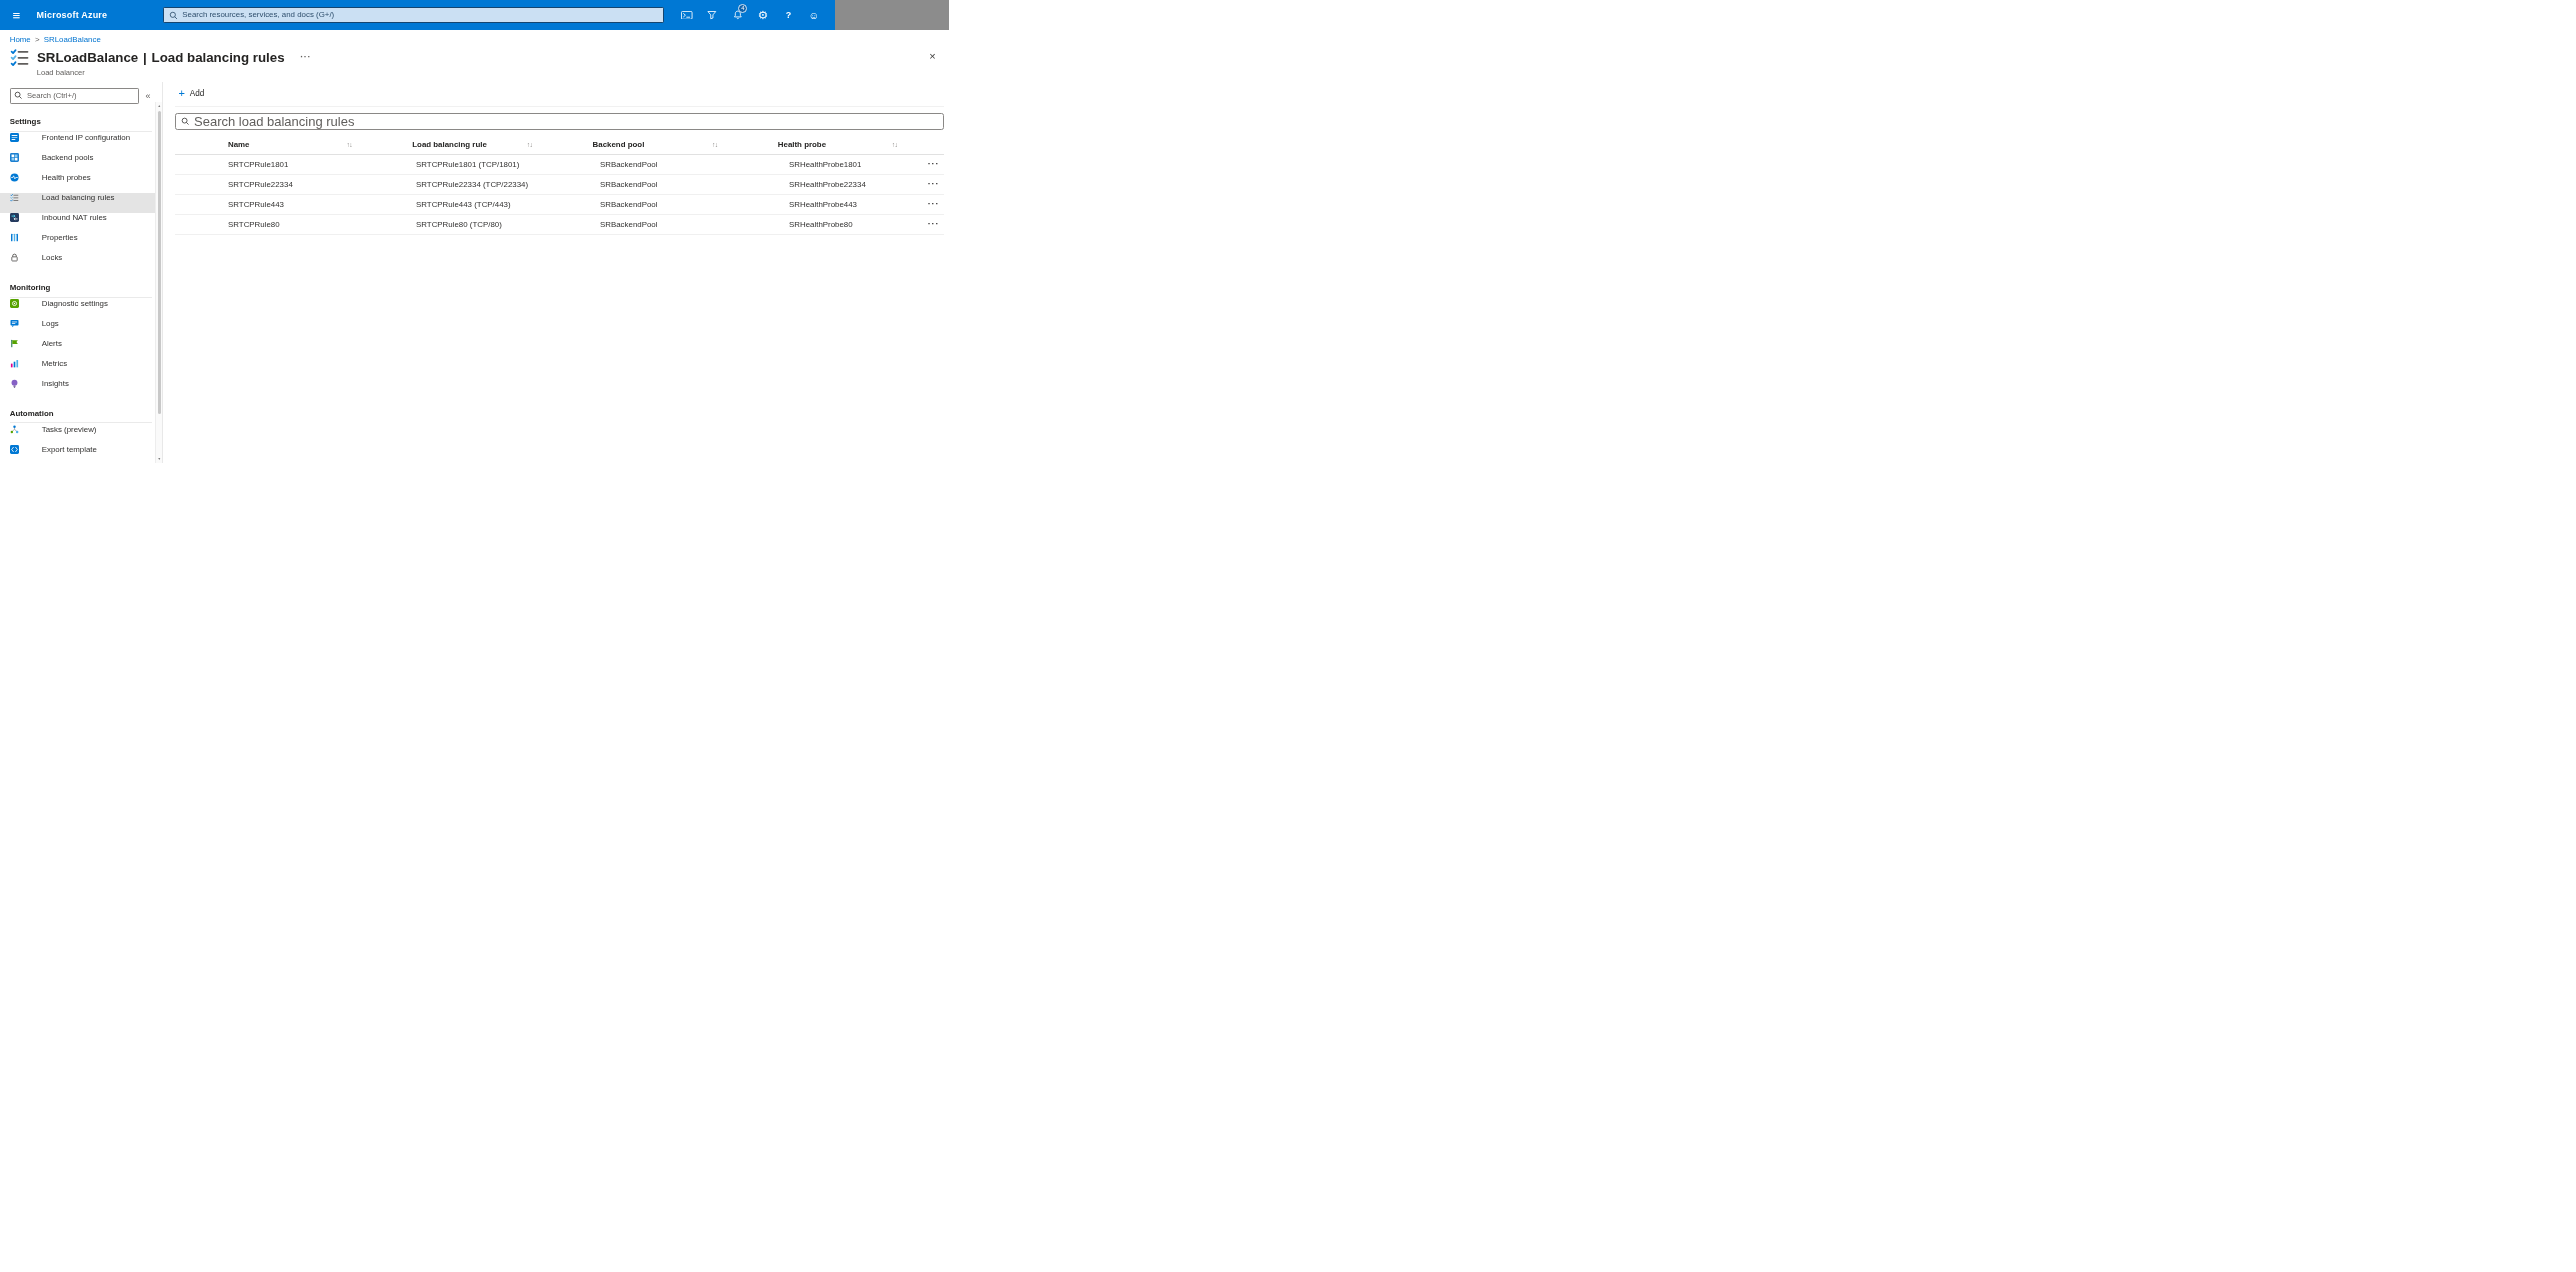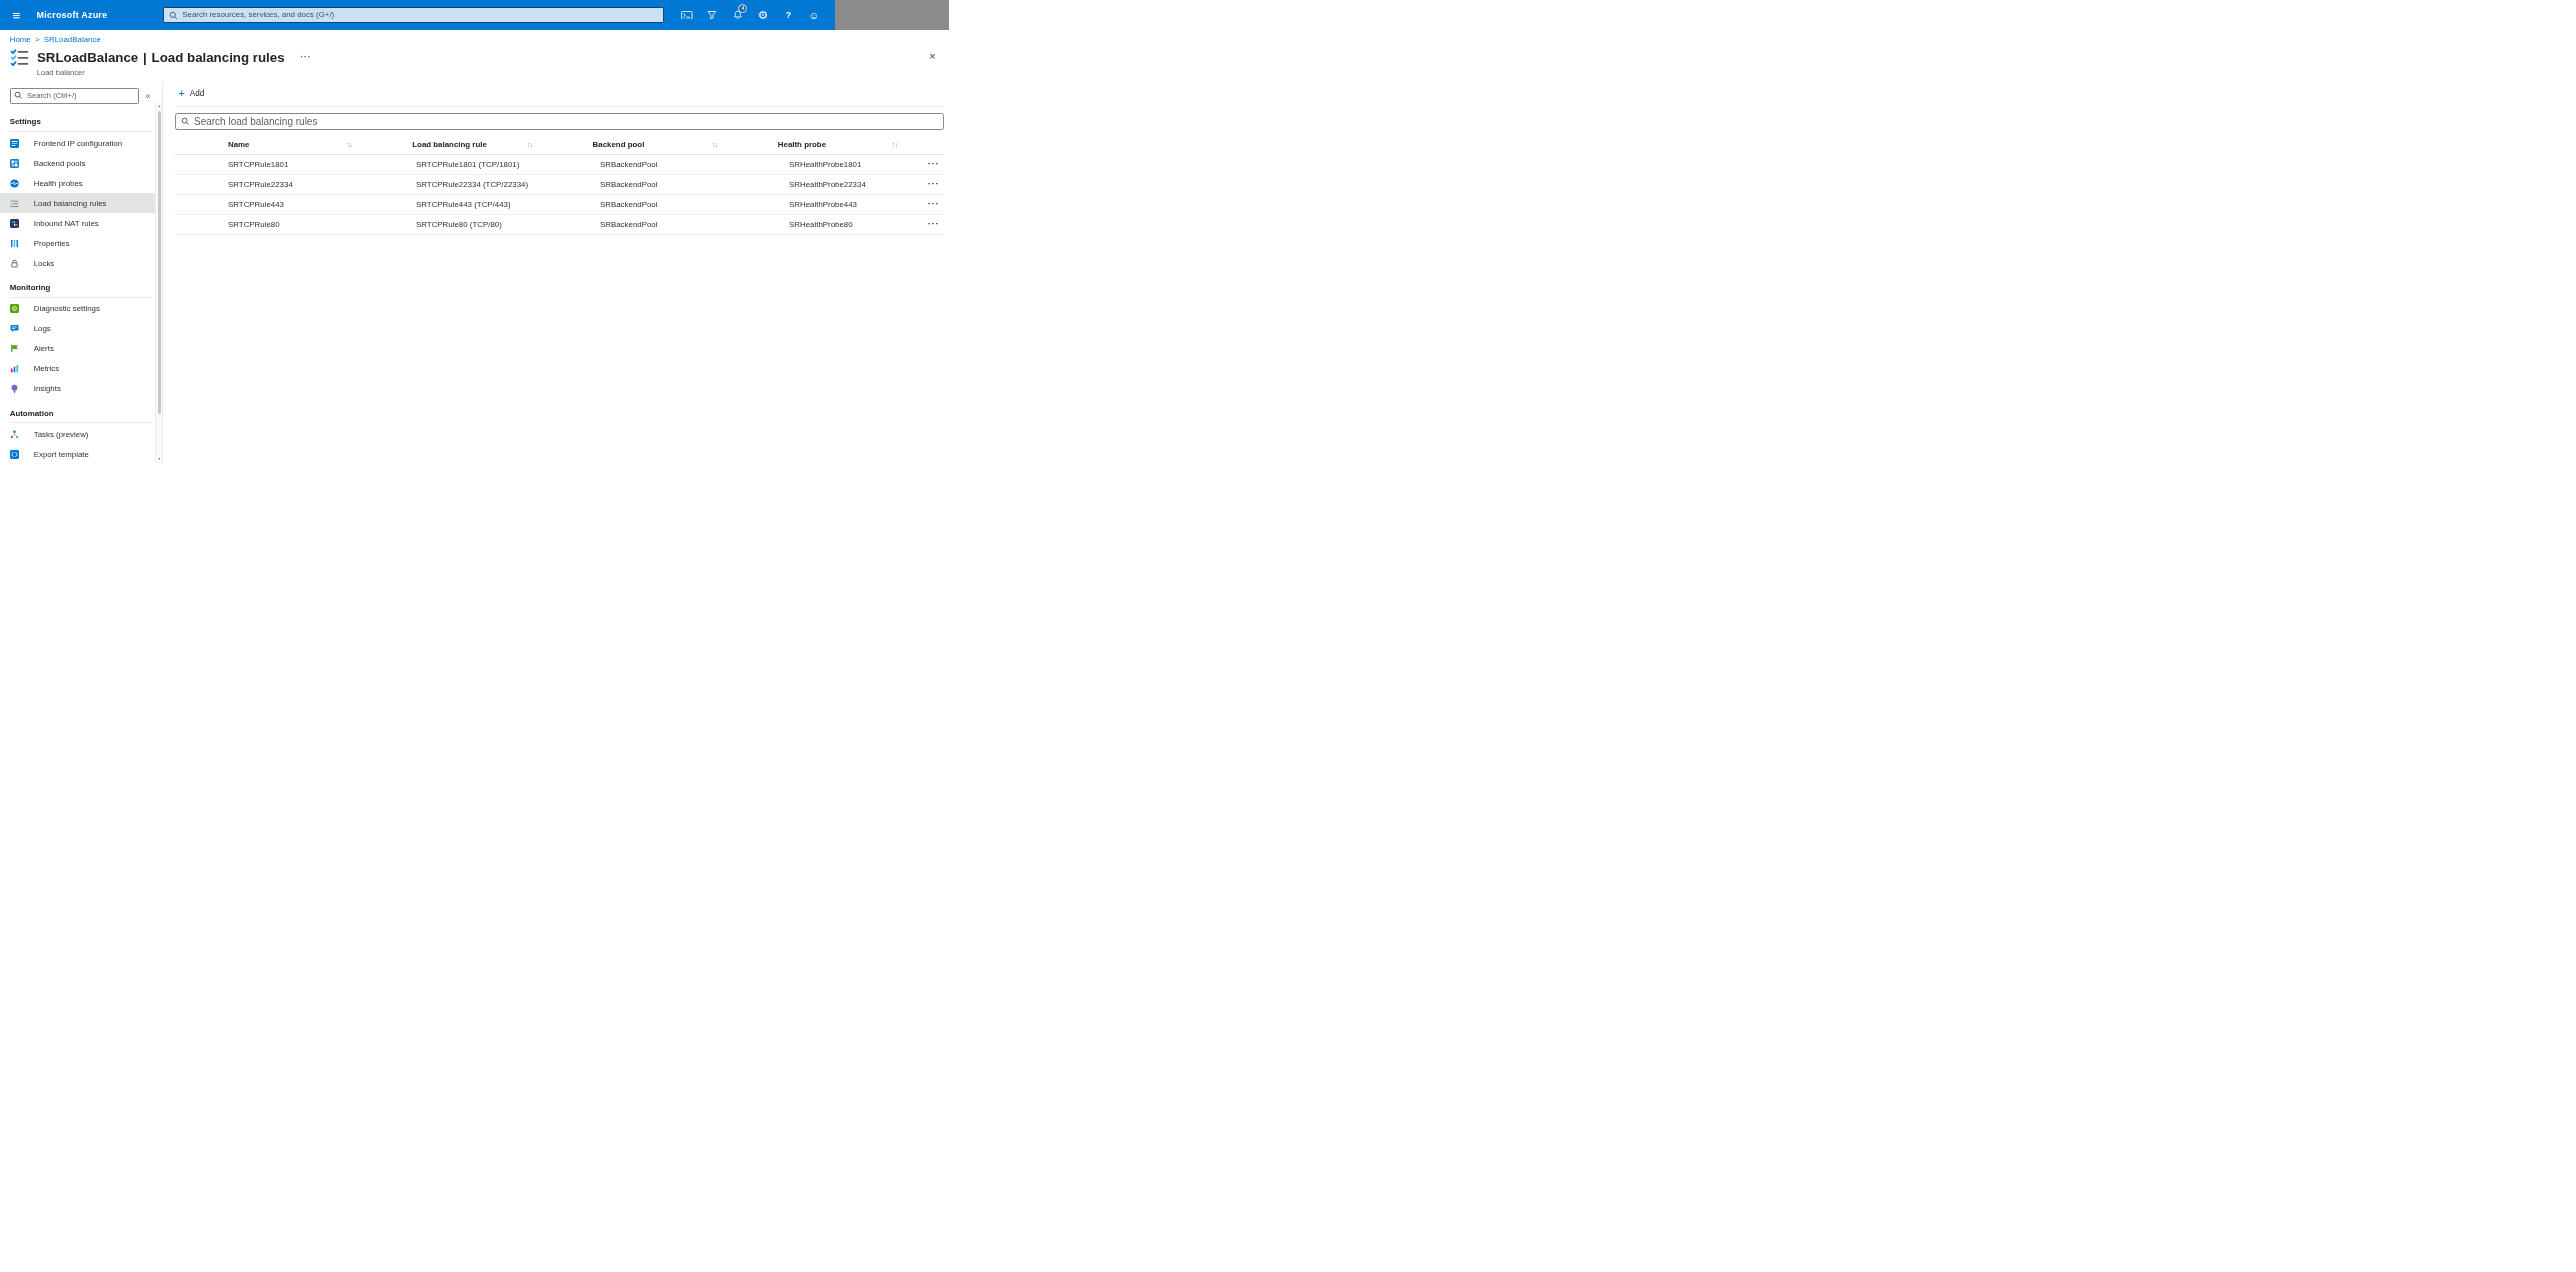--- a/index.html
+++ b/index.html
@@ -40,37 +40,37 @@
 
   
   .sidebar{width:163px;flex:0 0 163px;position:relative;border-right:0.6px solid #e8e8e8;padding-top:4.8px;overflow:hidden;}
   .side-search-row{display:flex;align-items:center;padding:1.2px 7.3px 3.6px 9.7px;gap:2.4px;}
   .search-wrap{position:relative;flex:1;border-radius:6px;}
   .search-wrap .mag{position:absolute;left:4.2px;top:3.6px;width:8.5px;height:8.5px;color:#323130;}
   .side-input{width:100%;height:16.3px;border:0.6px solid #8a8886;border-radius:1.2px;padding:0 4.8px 0 16.3px;font-size:7.6px;color:#323130;outline:none;font-family:inherit;background:#fff;}
   .side-input::placeholder{color:#605e5c;opacity:1;}
   .collapse-btn{width:13.3px;text-align:center;color:#605e5c;font-size:9px;cursor:pointer;}
   .nav-heading{margin:7.9px 9.7px 1.2px;padding:1.8px 0 4.8px;font-size:7.9px;font-weight:700;color:#252423;border-bottom:0.6px solid #eaeaea;}
-  .nav-item{display:flex;align-items:center;gap:15px;height:20px;padding:0 9.7px;font-size:7.9px;cursor:pointer;}
+  .nav-item{display:flex;gap:23px;height:20px;padding:0 9.7px;font-size:7.9px;cursor:pointer;}
   .nav-item.selected{background:#e4e4e4;}
   .nav-ic{width:9px;height:9px;flex:0 0 auto;display:inline-flex;}
   .nav-ic svg{width:100%;height:100%;}
   .side-scrollbar{position:absolute;top:20.6px;bottom:0;right:0;width:6.7px;background:#fafafa;border-left:0.6px solid #ededed;}
   .sb-arrow{position:absolute;left:0;width:6px;text-align:center;font-size:3.6px;color:#7a7a7a;cursor:pointer;}
   .sb-arrow.up{top:1.8px;} .sb-arrow.down{bottom:1.8px;}
   .sb-thumb{position:absolute;left:1.2px;width:3.6px;top:8.5px;height:303px;background:#c8c8c8;border-radius:1.8px;cursor:pointer;}
 
   
   .main{flex:1;padding:0 4.8px 0 12px;min-width:0;}
   .cmdbar{height:25.4px;display:flex;align-items:center;border-bottom:0.6px solid #f1f1f1;}
   .add-btn{display:flex;align-items:center;gap:4.8px;font-size:8.2px;color:#252423;cursor:pointer;padding:2.4px 3.6px;}
   .add-plus{color:#0078d4;font-size:11px;line-height:1;}
   .rules-search{position:relative;margin-top:5.4px;height:17px;border:0.6px solid #8a8886;border-radius:2.4px;display:flex;align-items:center;}
   .rules-search .mag{position:absolute;left:4.8px;top:3.6px;width:8.5px;height:8.5px;color:#323130;}
-  .rules-search input{flex:1;height:100%;border:none;outline:none;background:transparent;padding:0 6px 0 18px;font-size:10px;color:#323130;font-family:inherit;}
+  .rules-search input{flex:1;height:100%;border:none;outline:none;background:transparent;padding:0 6px 0 18px;font-size:13px;color:#323130;font-family:inherit;}
   .rules-search input::placeholder{color:#605e5c;opacity:1;}
   .table{margin-top:6px;}
   .thead{display:flex;align-items:center;height:19px;border-bottom:0.6px solid #e1e1e1;padding-left:6px;font-weight:700;font-size:7.9px;color:#252423;}
   .cell{display:flex;align-items:center;justify-content:space-between;padding-left:47px;}
   .c1,.cv1{width:188px;} .c2,.cv2{width:184px;} .c3,.cv3{width:189px;} .c4,.cv4{width:170px;}
   .c1,.c2,.c3{padding-right:13.3px;}
   .sort{font-size:6.7px;color:#8a8886;font-weight:400;letter-spacing:-0.6px;}
   .actions{flex:1;display:flex;justify-content:flex-end;}
   .trow{display:flex;align-items:center;height:20px;border-bottom:0.6px solid #f0f0f0;padding-left:6px;font-size:7.9px;color:#323130;cursor:pointer;}
   .row-menu{flex:1;text-align:right;padding-right:4.8px;font-size:9px;font-weight:700;letter-spacing:0.9px;color:#323130;cursor:pointer;}

